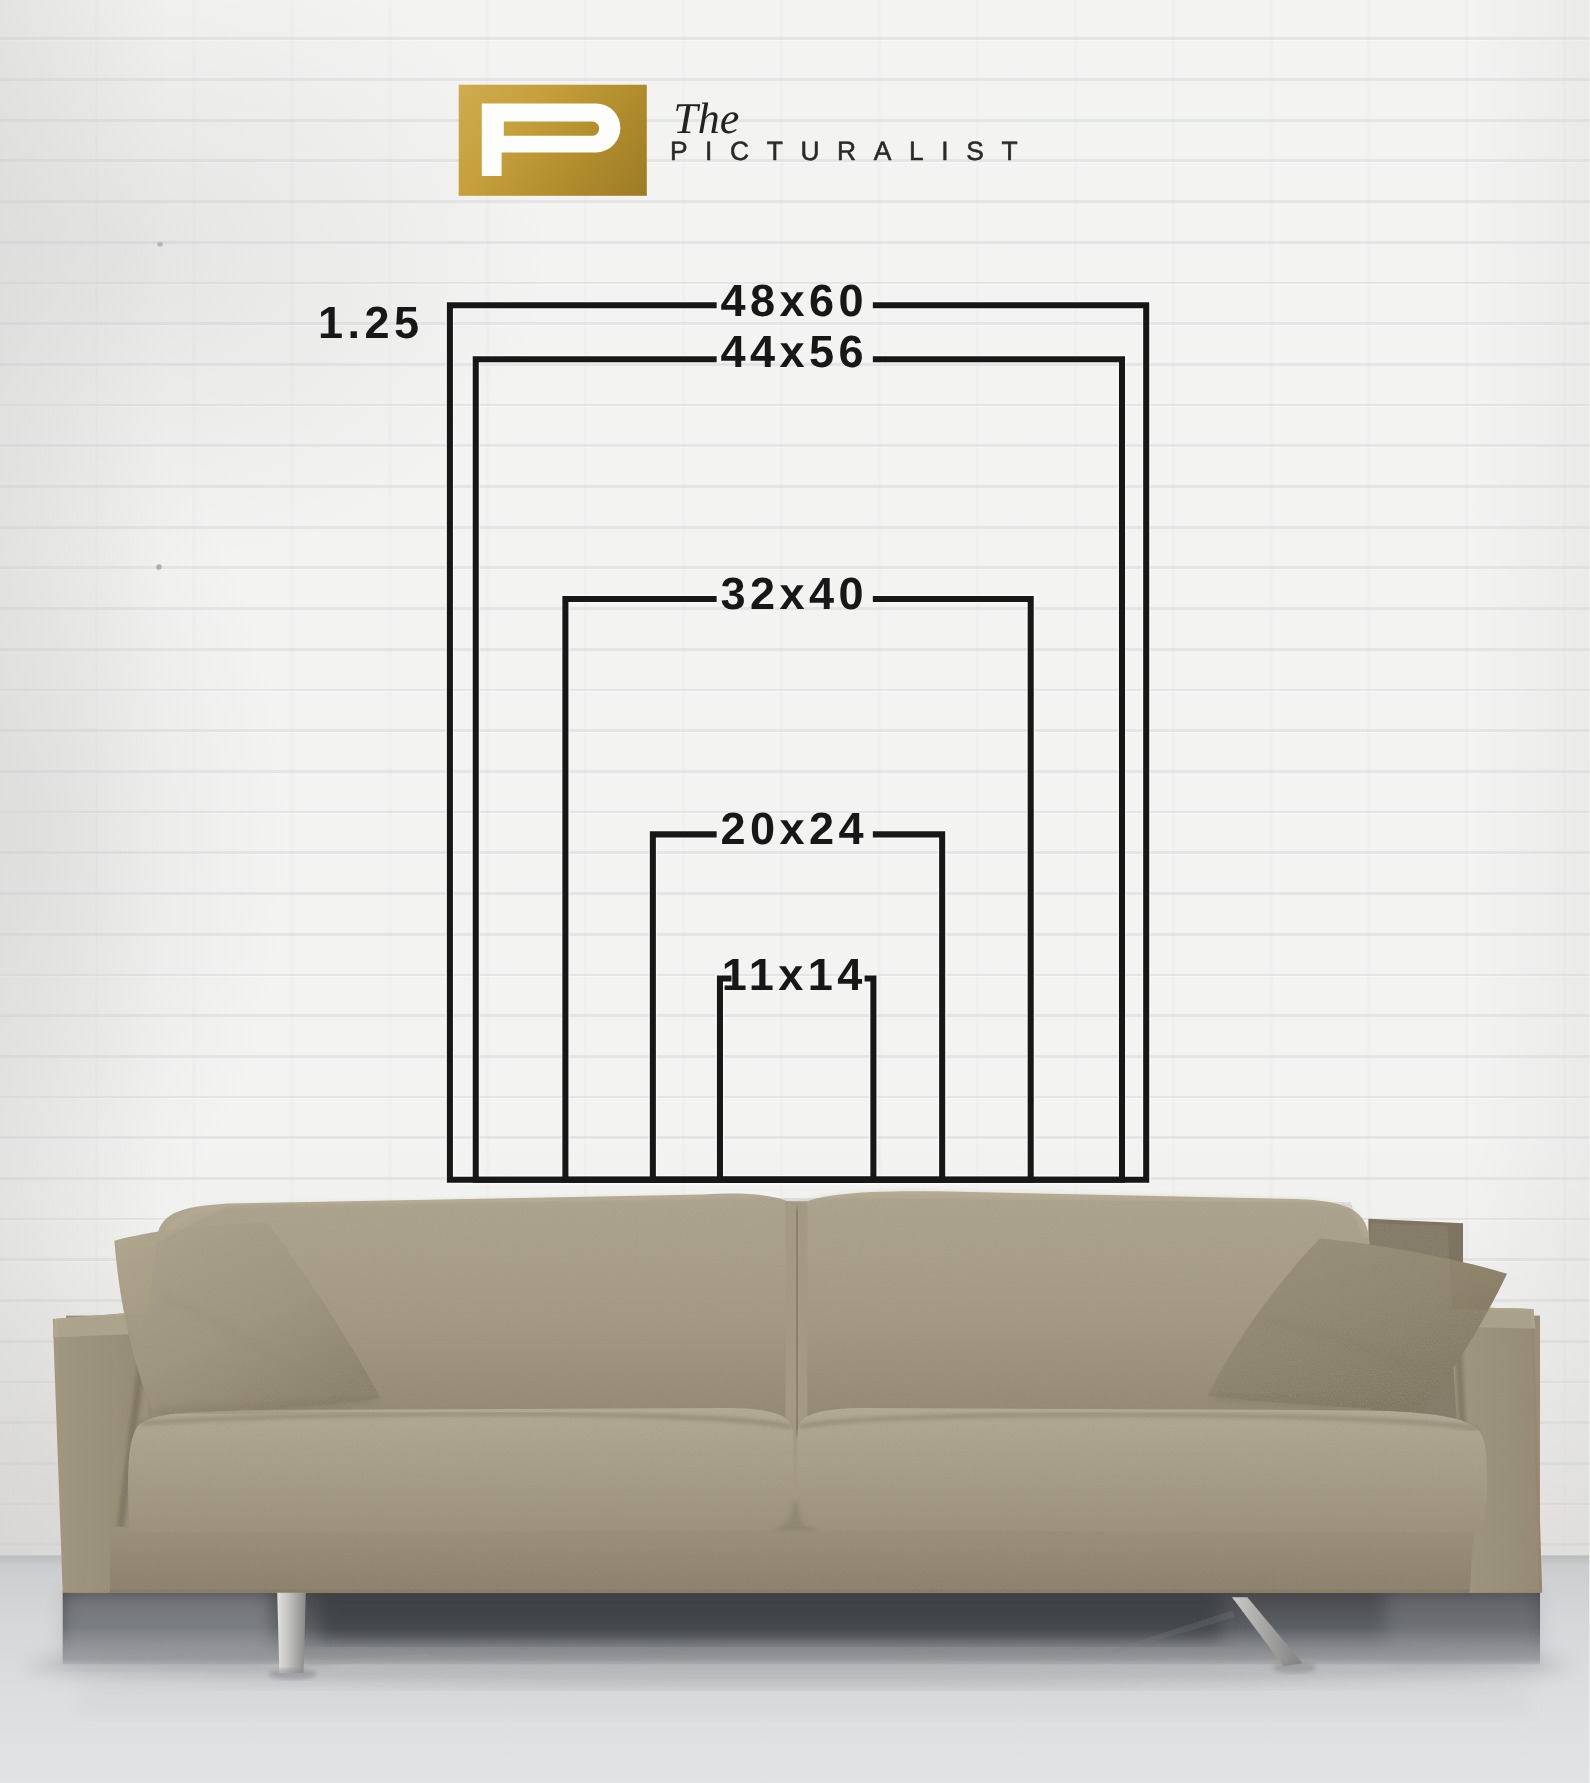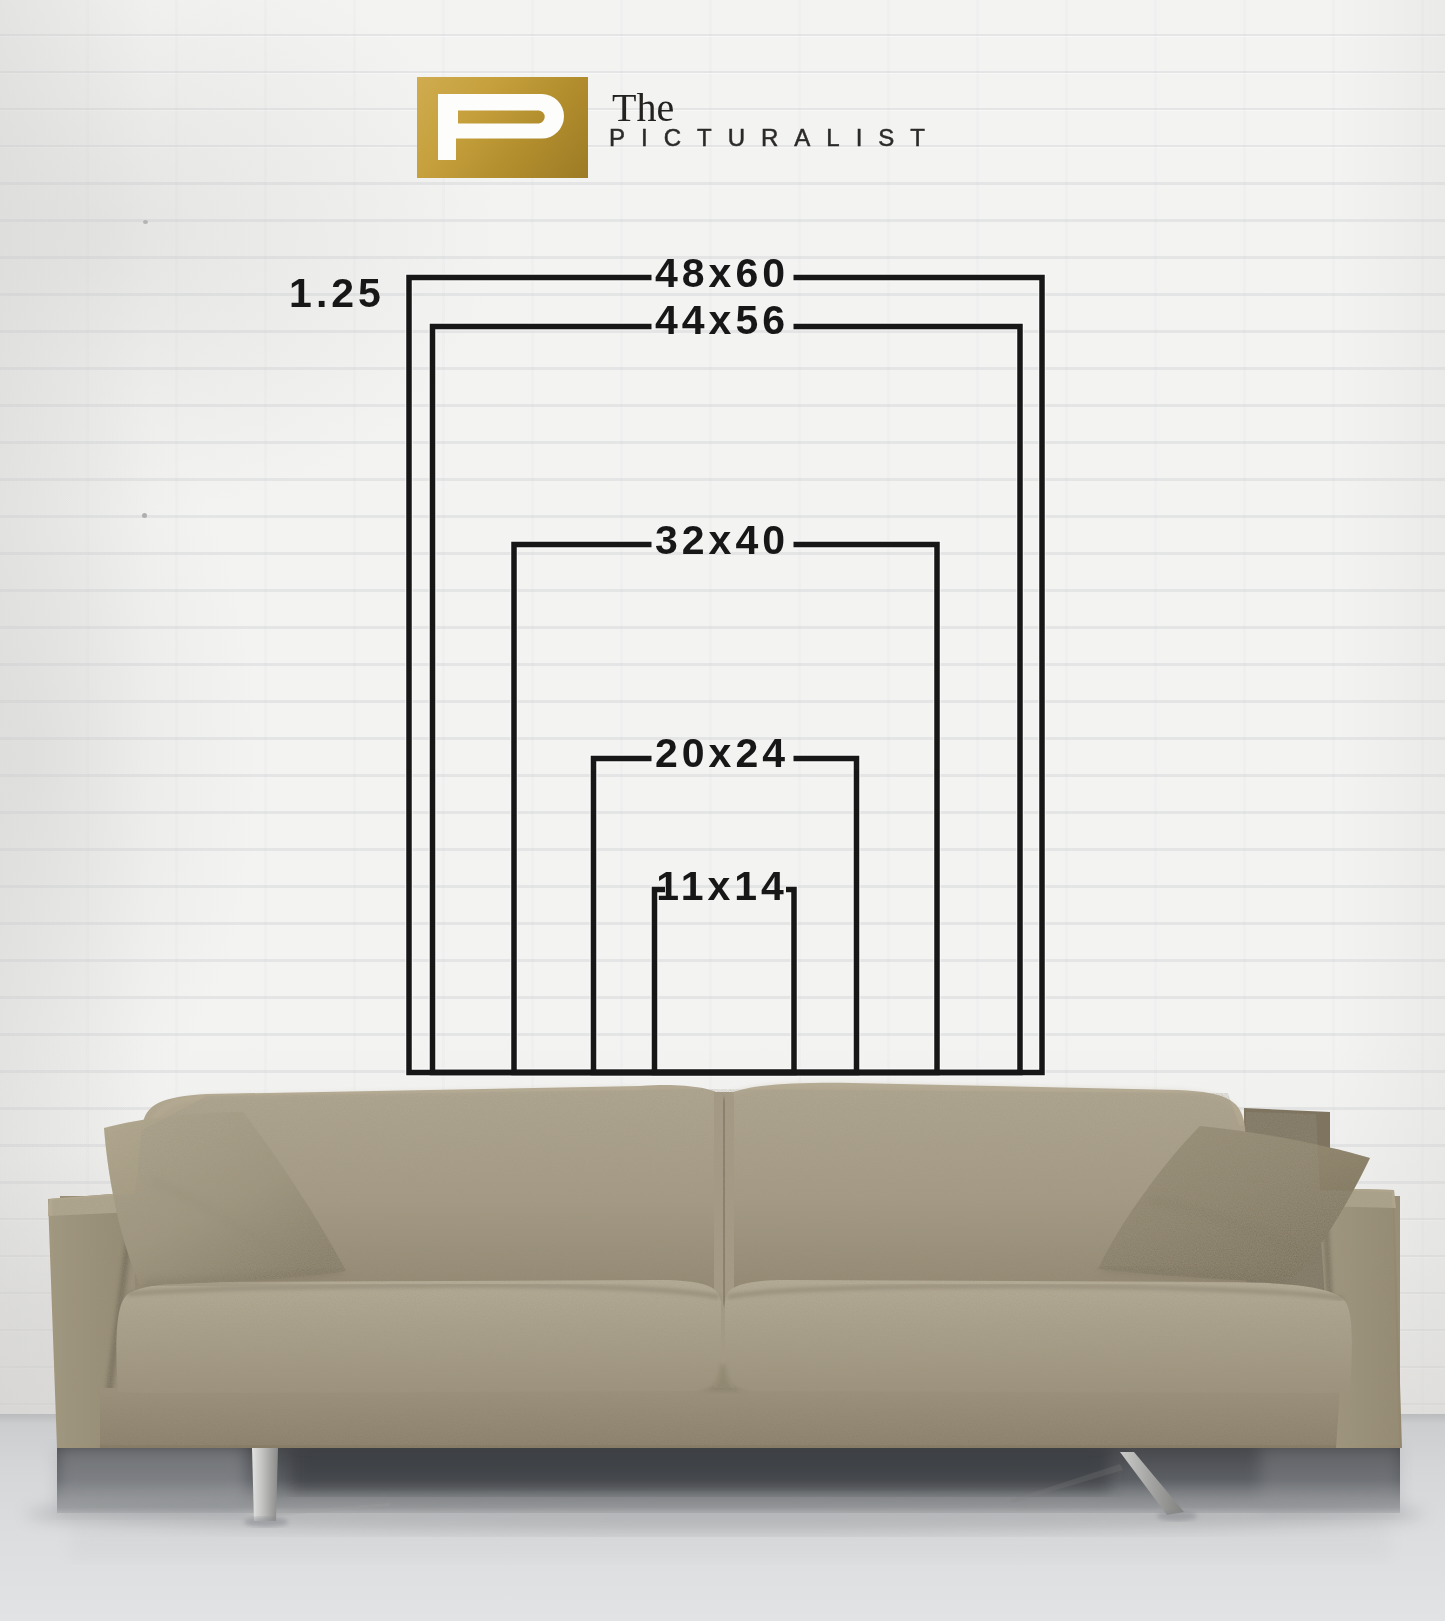--- a/index.html
+++ b/index.html
@@ -34,21 +34,21 @@
 
   <div class="abs" style="left:417px;top:77px;width:171px;height:101px;
     background:linear-gradient(128deg,#d1ac50 0%,#c5a03c 32%,#b48f2e 62%,#9c7b25 100%);"></div>
 
   <svg class="abs" style="left:417px;top:77px;" width="171" height="101" viewBox="0 0 171 101">
     <path fill="#fdfdfb" d="M21 17 H124.7 A22.3 22.3 0 0 1 124.7 61.6 H39 V83 H21 Z
       M41 33.4 H121.9 A6.6 6.6 0 0 1 121.9 46.5 H41 Z" fill-rule="evenodd"></path>
   </svg>
 
   <div class="abs" style="left:612px;top:84px;font-family:'Liberation Serif',serif;
-    font-size:40px;color:#23221f;">The</div>
+    font-style:italic;font-size:40px;color:#23221f;">The</div>
 
   <div class="abs" style="left:609px;top:124px;font-size:24px;color:#2b2a28;
     letter-spacing:16px;-webkit-text-stroke:0.5px #2b2a28;">PICTURALIST</div>
 </div>
 
 <svg class="abs" style="left:0;top:0;" width="1445" height="1100" viewBox="0 0 1445 1100">
   <g fill="none" stroke="#ffffff" stroke-width="8" opacity="0.55">
     <path d="M651.5 277.5 H409 V1072.5 H1042 V277.5 H793.5"></path>
     <path d="M651.5 326.5 H432.5 V1072.5 H1020 V326.5 H793.5"></path>
     <path d="M651.5 544.5 H514 V1072.5 H937 V544.5 H793.5"></path>

